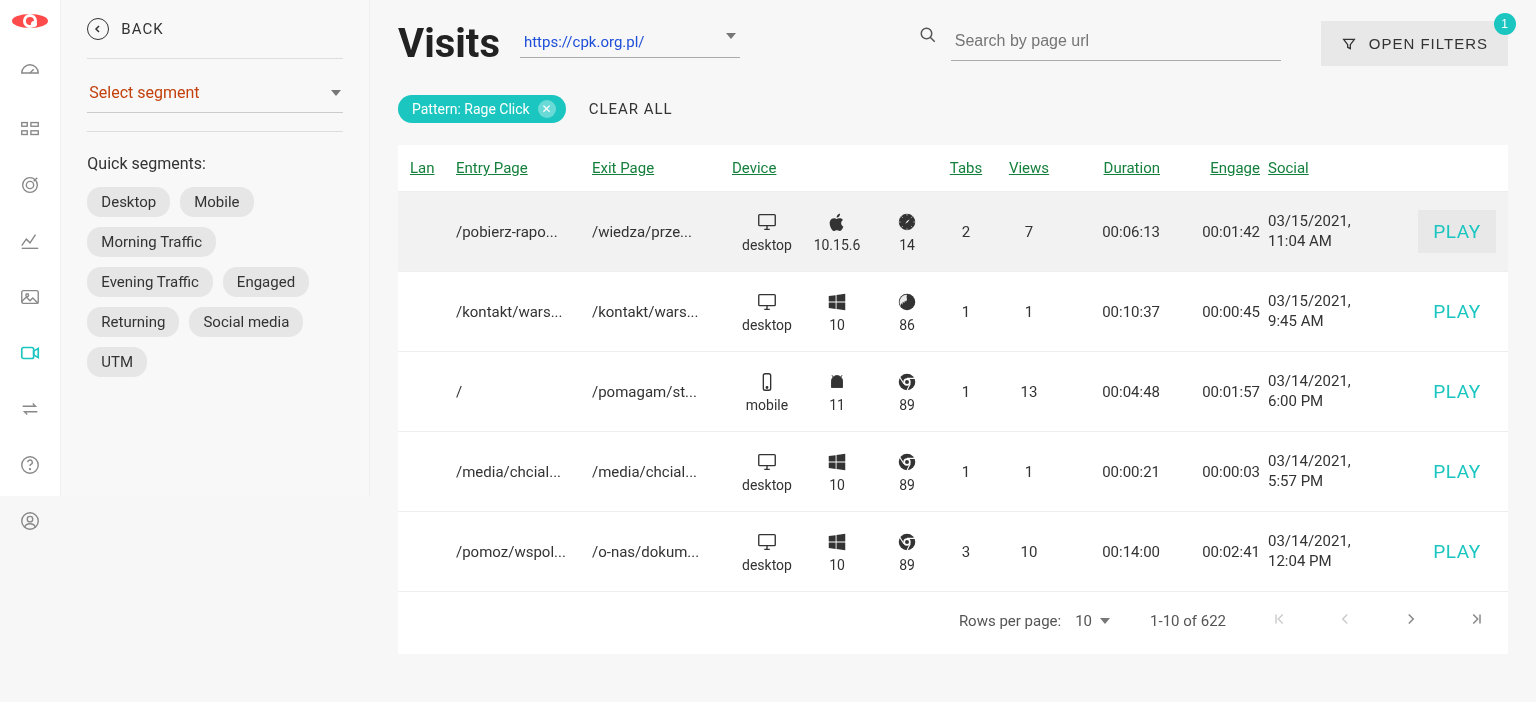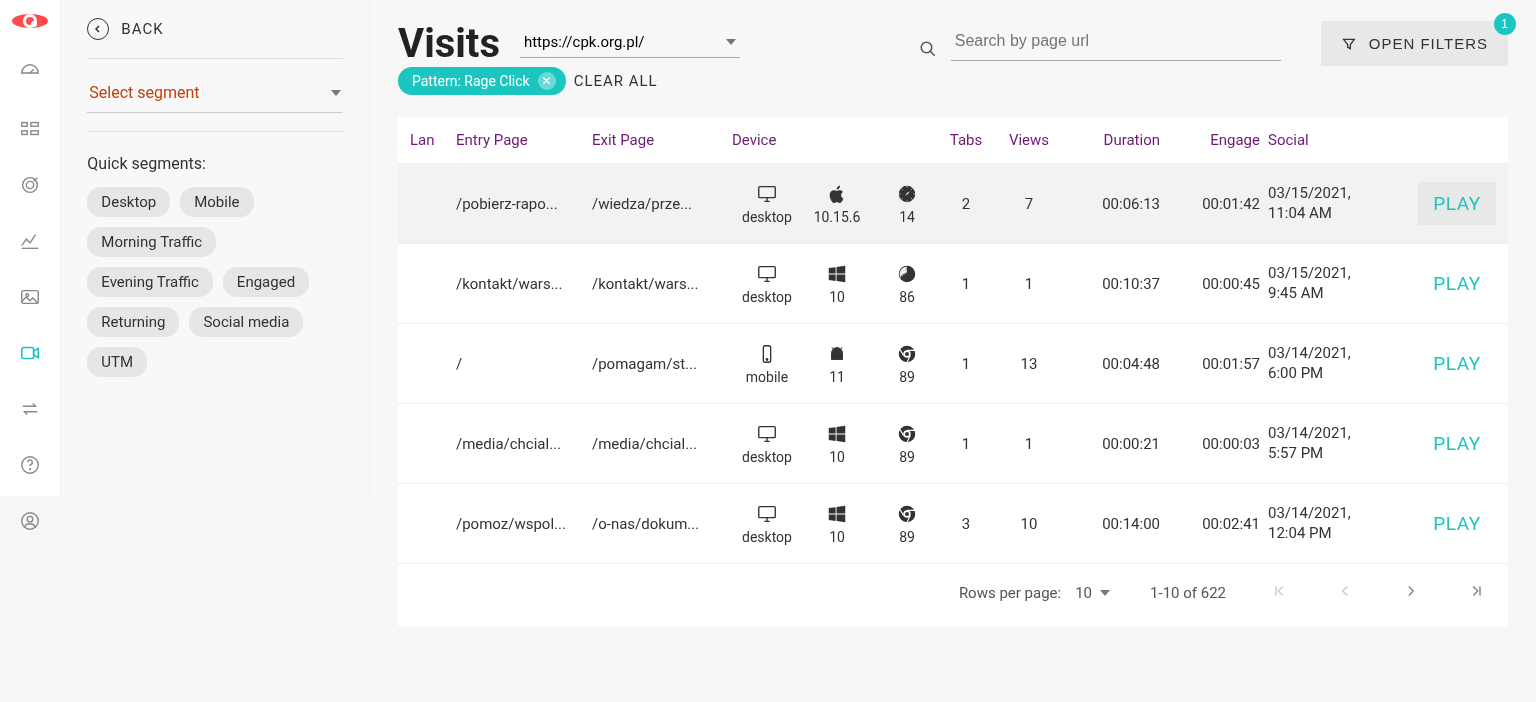--- a/index.html
+++ b/index.html
@@ -25,36 +25,36 @@
 .hr { border:none; border-top:1px solid #ddd; margin:18px 0; }
 .select-segment { display:flex; justify-content:space-between; align-items:center; color:#c2410c; font-size:16px; padding:6px 2px 10px; border-bottom:1px solid #ccc; cursor:pointer; }
 .quick-label { font-size:16px; color:#333; margin:22px 0 14px; }
 .chips { display:flex; flex-wrap:wrap; gap:10px; }
 .chip { background:#e6e6e6; border-radius:14px; padding:6px 14px; font-size:15px; color:#333; cursor:pointer; }
 
 
 .main { flex:1; padding: 20px 28px 1px 28px; display:flex; flex-direction:column; }
 .top-row { display:flex; align-items:center; gap:20px; }
 .title { font-size: 40px; font-weight: 700; color:#222; }
-.url-select { display:flex; align-items:center; justify-content:space-between; border-bottom:1px solid #aaa; width:220px; padding:4px 4px 6px; font-size:15px; color:#000000; cursor:pointer; }
-.search-wrap { display:flex; align-items:flex-end; gap:14px; margin-left:auto; }
+.url-select { display:flex; align-items:flex-start; justify-content:space-between; border-bottom:1px solid #aaa; width:220px; padding:4px 4px 6px; font-size:15px; color:#1d4ed8; cursor:pointer; }
+.search-wrap { display:flex; align-items:flex-start; gap:14px; margin-left:auto; }
 .search-icon { color:#555; }
 .search-input { border:none; border-bottom:1px solid #aaa; background:transparent; font-size:16px; padding:6px 4px 10px; width:330px; outline:none; }
 .open-filters-btn { position:relative; margin-left:20px; background:#e8e8e8; border:none; padding:14px 20px; font-size:15px; letter-spacing:1px; color:#333; display:flex; align-items:center; gap:12px; cursor:pointer; }
 .filter-badge { position:absolute; top:-8px; right:-8px; width:22px; height:22px; border-radius:50%; background:#1bc6c0; color:#fff; font-size:12px; display:flex; align-items:center; justify-content:center; }
 
-.filter-row { display:flex; align-items:center; gap:8px; }
+.filter-row { display:flex; align-items:center; gap:23px; margin-top:28px; }
 .pill { background:#1bc6c0; color:#fff; border-radius:16px; padding:5px 10px 5px 14px; font-size:14px; display:flex; align-items:center; gap:8px; cursor:pointer; }
 .pill-x { width:18px; height:18px; border-radius:50%; background:rgba(255,255,255,0.35); display:flex; align-items:center; justify-content:center; font-size:12px; }
 .clear-all { font-size:15px; letter-spacing:1px; color:#333; cursor:pointer; }
 
 
 .table { margin-top:22px; background:#fff; }
 .thead, .trow { display:grid; grid-template-columns: 46px 136px 140px 70px 70px 70px 56px 70px 100px 100px 150px 78px; align-items:center; padding: 0 12px; }
-.thead { height:46px; font-size:15px; color:#701a75; }
+.thead { height:46px; font-size:15px; color:#15803d;text-decoration:underline; }
 .thead .device-head { grid-column: 4 / span 3; }
 .trow { height:80px; border-top:1px solid #eee; font-size:15px; color:#333; }
 .trow.sel { background:#f2f2f2; }
 .cell { overflow:hidden; white-space:nowrap; text-overflow:ellipsis; padding-right:8px; }
 .cell.center { text-align:center; }
 .cell.right { text-align:right; }
 .device-cell { display:flex; flex-direction:column; align-items:center; gap:4px; font-size:14px; }
 .device-cell svg { width:22px; height:22px; }
 .started-cell { line-height:1.3; font-size:15px; }
 .play-btn { color:#1bc6c0; font-size:19px; letter-spacing:0.5px; cursor:pointer; text-align:center; padding:10px 8px; }

